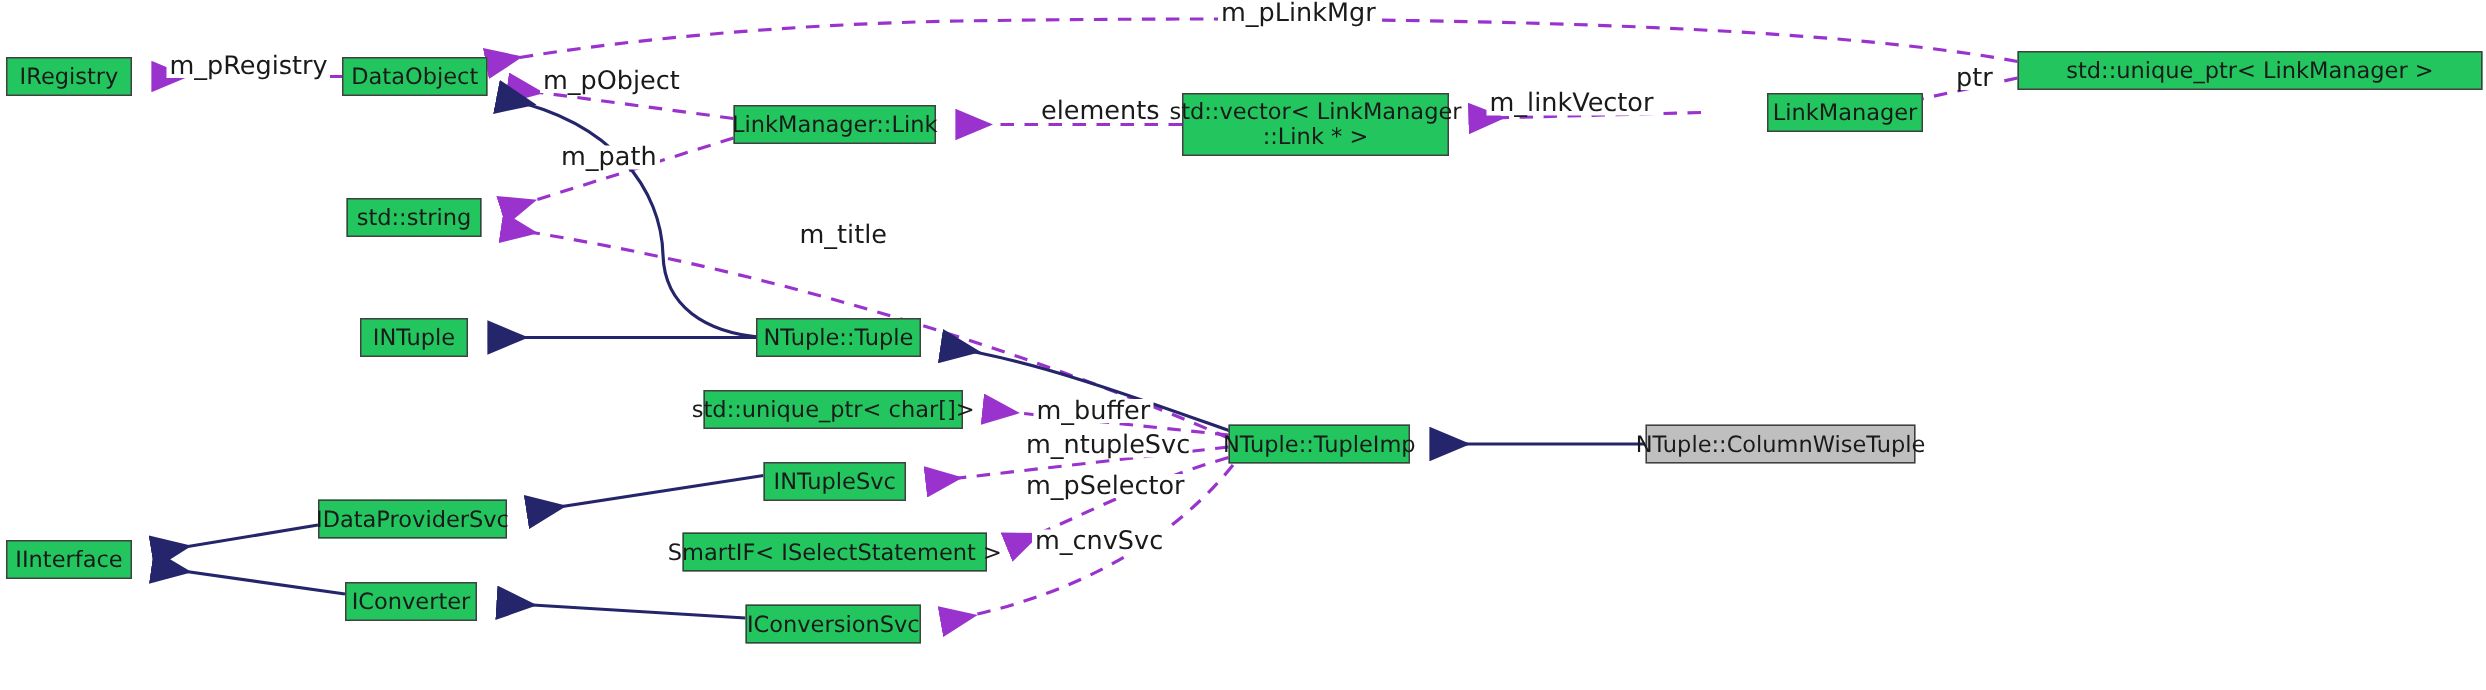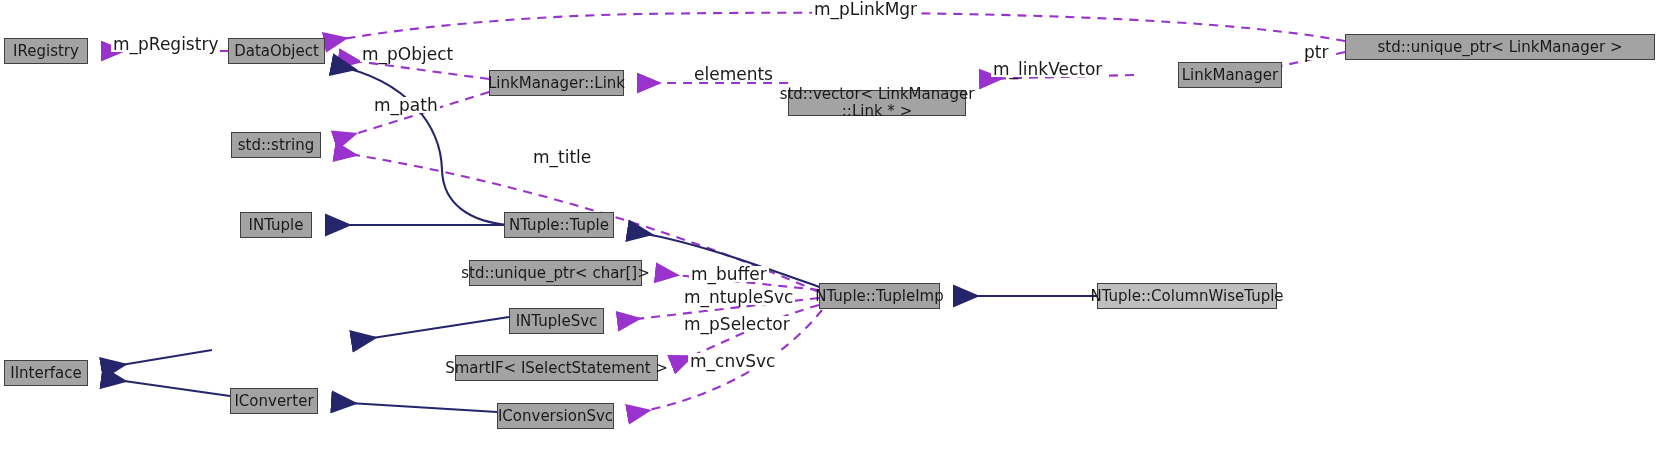--- a/index.html
+++ b/index.html
@@ -13,21 +13,21 @@
   }
   #edges{
     position:absolute;
     left:0;top:0;
     width:1657px;height:460px;
     pointer-events:none;
   }
   .node{
     position:absolute;
     box-sizing:border-box;
-    background:#a3a3a3;
+    background:#22c55e;
     border:1px solid #404040;
     color:#1a1a1a;
     font-size:15px;
     line-height:17px;
     display:flex;
     align-items:center;
     justify-content:center;
     text-align:center;
     white-space:pre;
     letter-spacing:0px;
@@ -113,37 +113,38 @@
   <div class="node" style="left:4px;top:38px;width:84px;height:26px;">IRegistry</div>
 
   <div class="node" style="left:228px;top:38px;width:97px;height:26px;">DataObject</div>
 
   <div class="node" style="left:231px;top:132px;width:90px;height:26px;">std::string</div>
 
   <div class="node" style="left:240px;top:212px;width:72px;height:26px;">INTuple</div>
 
   <div class="node" style="left:489px;top:70px;width:135px;height:26px;">LinkManager::Link</div>
 
-  <div class="node" style="left:788px;top:62px;width:178px;height:26px;margin-top:28px;">std::vector&lt; LinkManager
+  <div class="node" style="left:788px;top:62px;width:178px;height:42px;">std::vector&lt; LinkManager
 ::Link * &gt;</div>
 
   <div class="node" style="left:1134px;top:62px;width:104px;height:26px;margin-left:44px;">LinkManager</div>
 
   <div class="node" style="left:1345px;top:34px;width:310px;height:26px;">std::unique_ptr&lt; LinkManager &gt;</div>
 
   <div class="node" style="left:504px;top:212px;width:110px;height:26px;">NTuple::Tuple</div>
 
   <div class="node" style="left:469px;top:260px;width:173px;height:26px;">std::unique_ptr&lt; char[]&gt;</div>
 
   <div class="node" style="left:509px;top:308px;width:95px;height:26px;">INTupleSvc</div>
 
   <div class="node" style="left:455px;top:355px;width:203px;height:26px;">SmartIF&lt; ISelectStatement &gt;</div>
 
   <div class="node" style="left:497px;top:403px;width:117px;height:26px;">IConversionSvc</div>
 
+  <div class="node" style="left:212px;top:333px;width:126px;height:26px;">IDataProviderSvc</div>
 
   <div class="node" style="left:4px;top:360px;width:84px;height:26px;">IInterface</div>
 
   <div class="node" style="left:230px;top:388px;width:88px;height:26px;">IConverter</div>
 
   <div class="node" style="left:819px;top:283px;width:121px;height:26px;">NTuple::TupleImp</div>
 
   <div class="node highlight" style="left:1097px;top:283px;width:180px;height:26px;">NTuple::ColumnWiseTuple</div>
 
   <div class="edge-label" style="left:111px;top:36px;">m_pRegistry</div>

